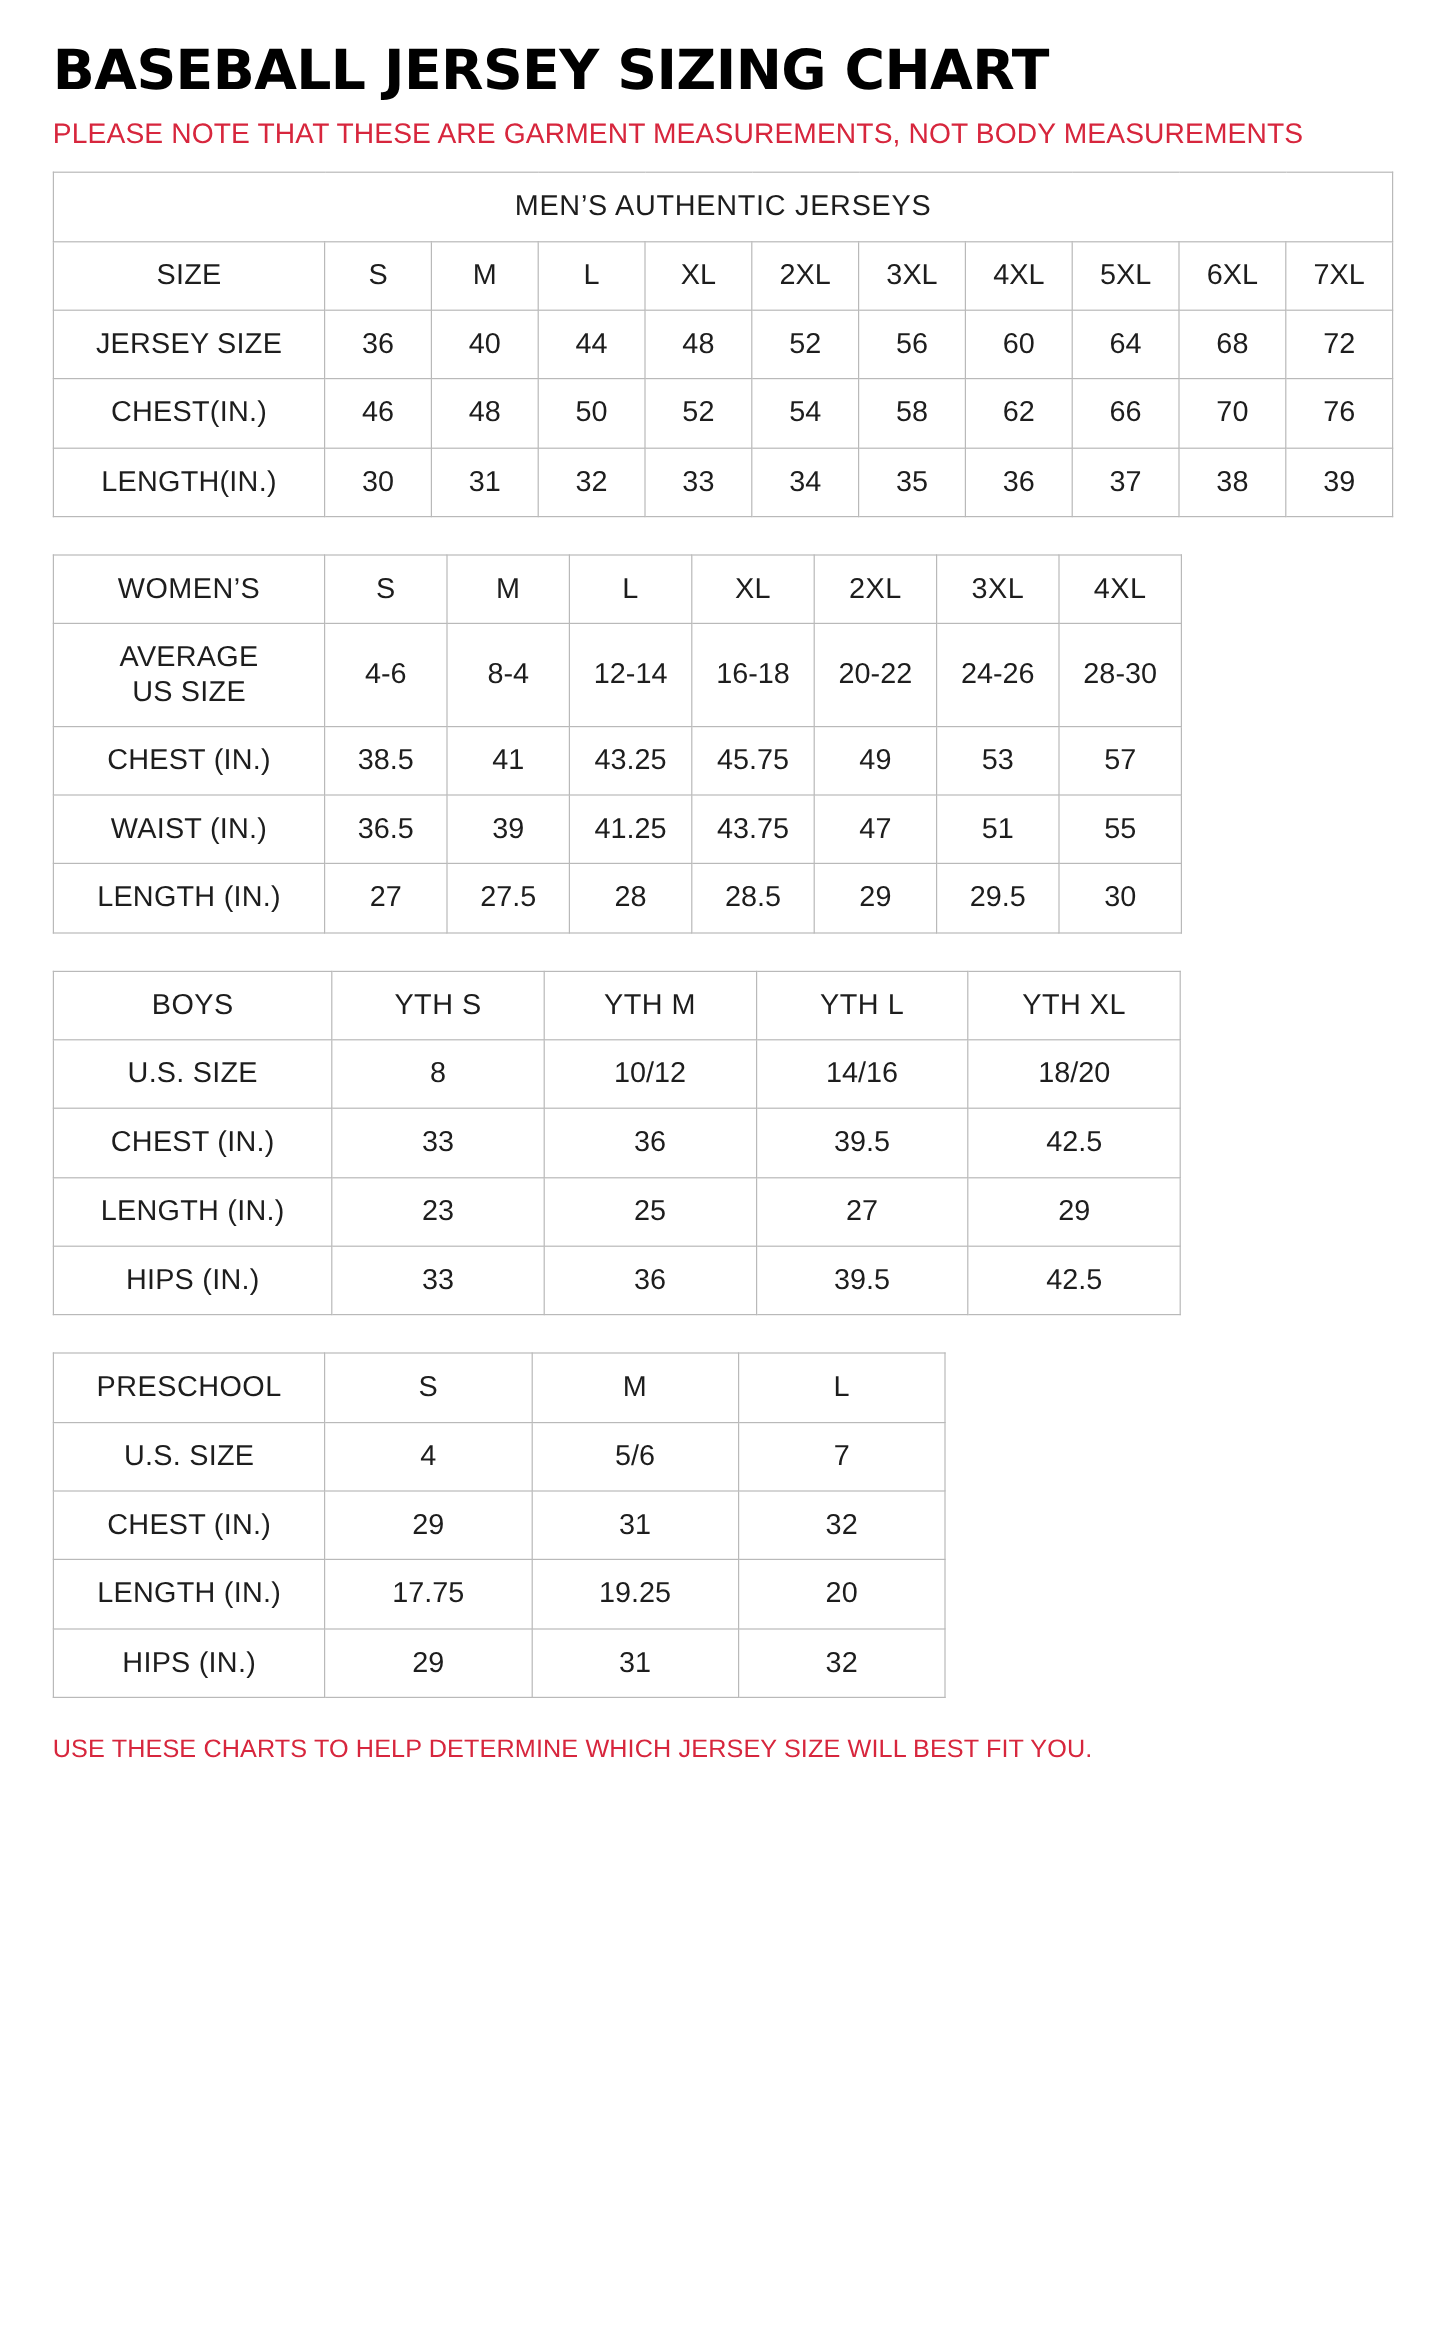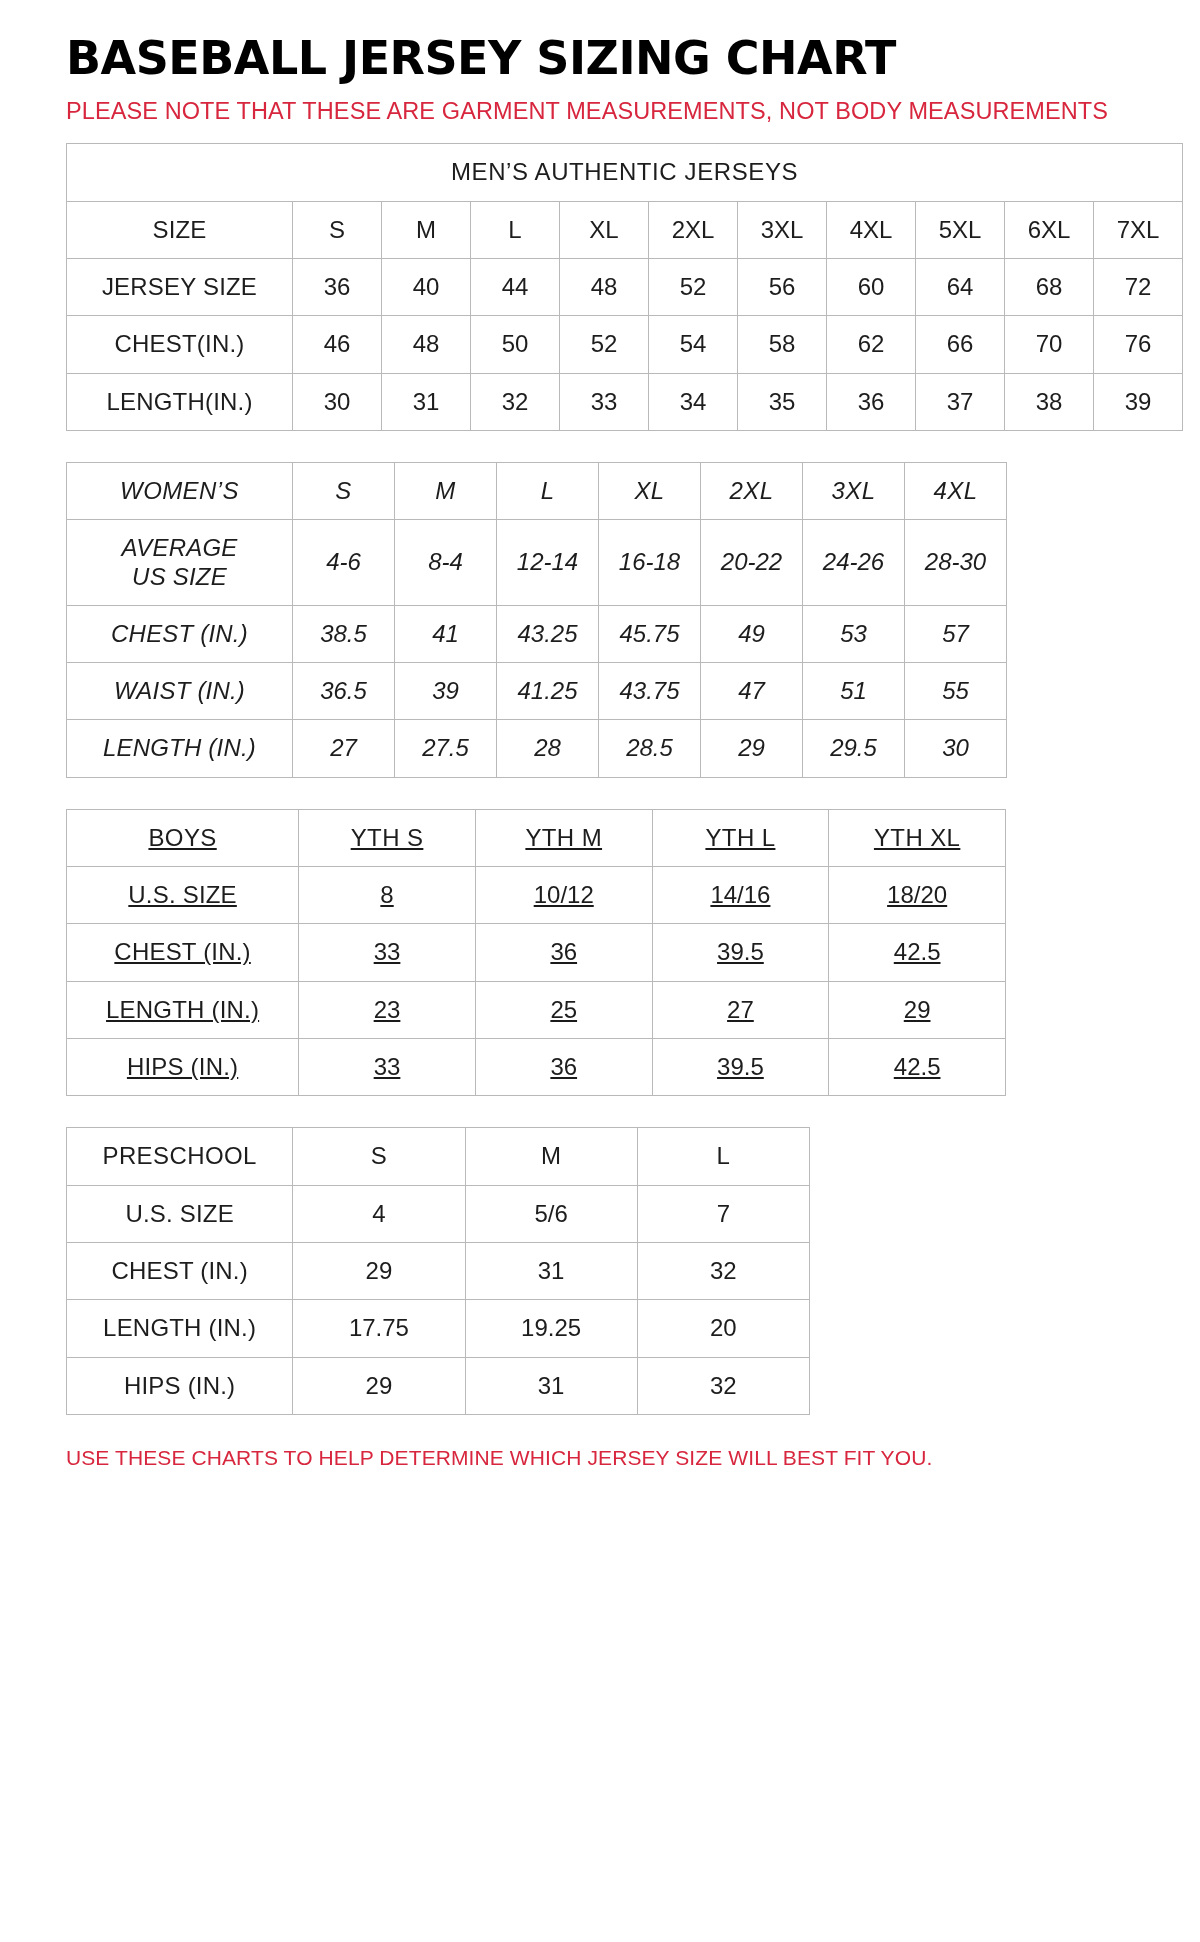--- a/index.html
+++ b/index.html
@@ -10,21 +10,21 @@
   body {
     width: 1200px;
     min-height: 1942px;
     font-family: "Liberation Sans", sans-serif;
     color: #1a1a1a;
     -webkit-font-smoothing: antialiased;
   }
   .page {
     width: 1200px;
     box-sizing: border-box;
-    padding: 34px 42px 26px 66px;
+    padding: 34px 42px 26px 44px;
   }
   .title {
     font-size: 46px;
     font-weight: bold;
     letter-spacing: -0.5px;
     color: #000000;
     margin: 0 0 14px 0;
     line-height: 1.05;
     font-family: "DejaVu Sans", sans-serif;
   }
@@ -77,26 +77,26 @@
     font-size: 24px;
     letter-spacing: 0.2px;
   }
 
   
   #mens-table { width: 1116px; }
   #mens-table .c-label { width: 226px; }
   #mens-table .c-val  { width: 89px; }
 
   
-  #womens-table { width: 940px; font-style: italic; }
+  #womens-table { width: 940px; }
   #womens-table .c-label { width: 226px; }
   #womens-table .c-val  { width: 102px; }
 
   
-  #boys-table { width: 940px; text-decoration: underline; }
+  #boys-table { width: 940px; }
   #boys-table .c-label { width: 226px; }
   #boys-table .c-val  { width: 172px; }
 
   
   #preschool-table { width: 744px; }
   #preschool-table .c-label { width: 226px; }
   #preschool-table .c-val  { width: 172px; }
 
   .twoline { line-height: 1.12; }
 </style>

